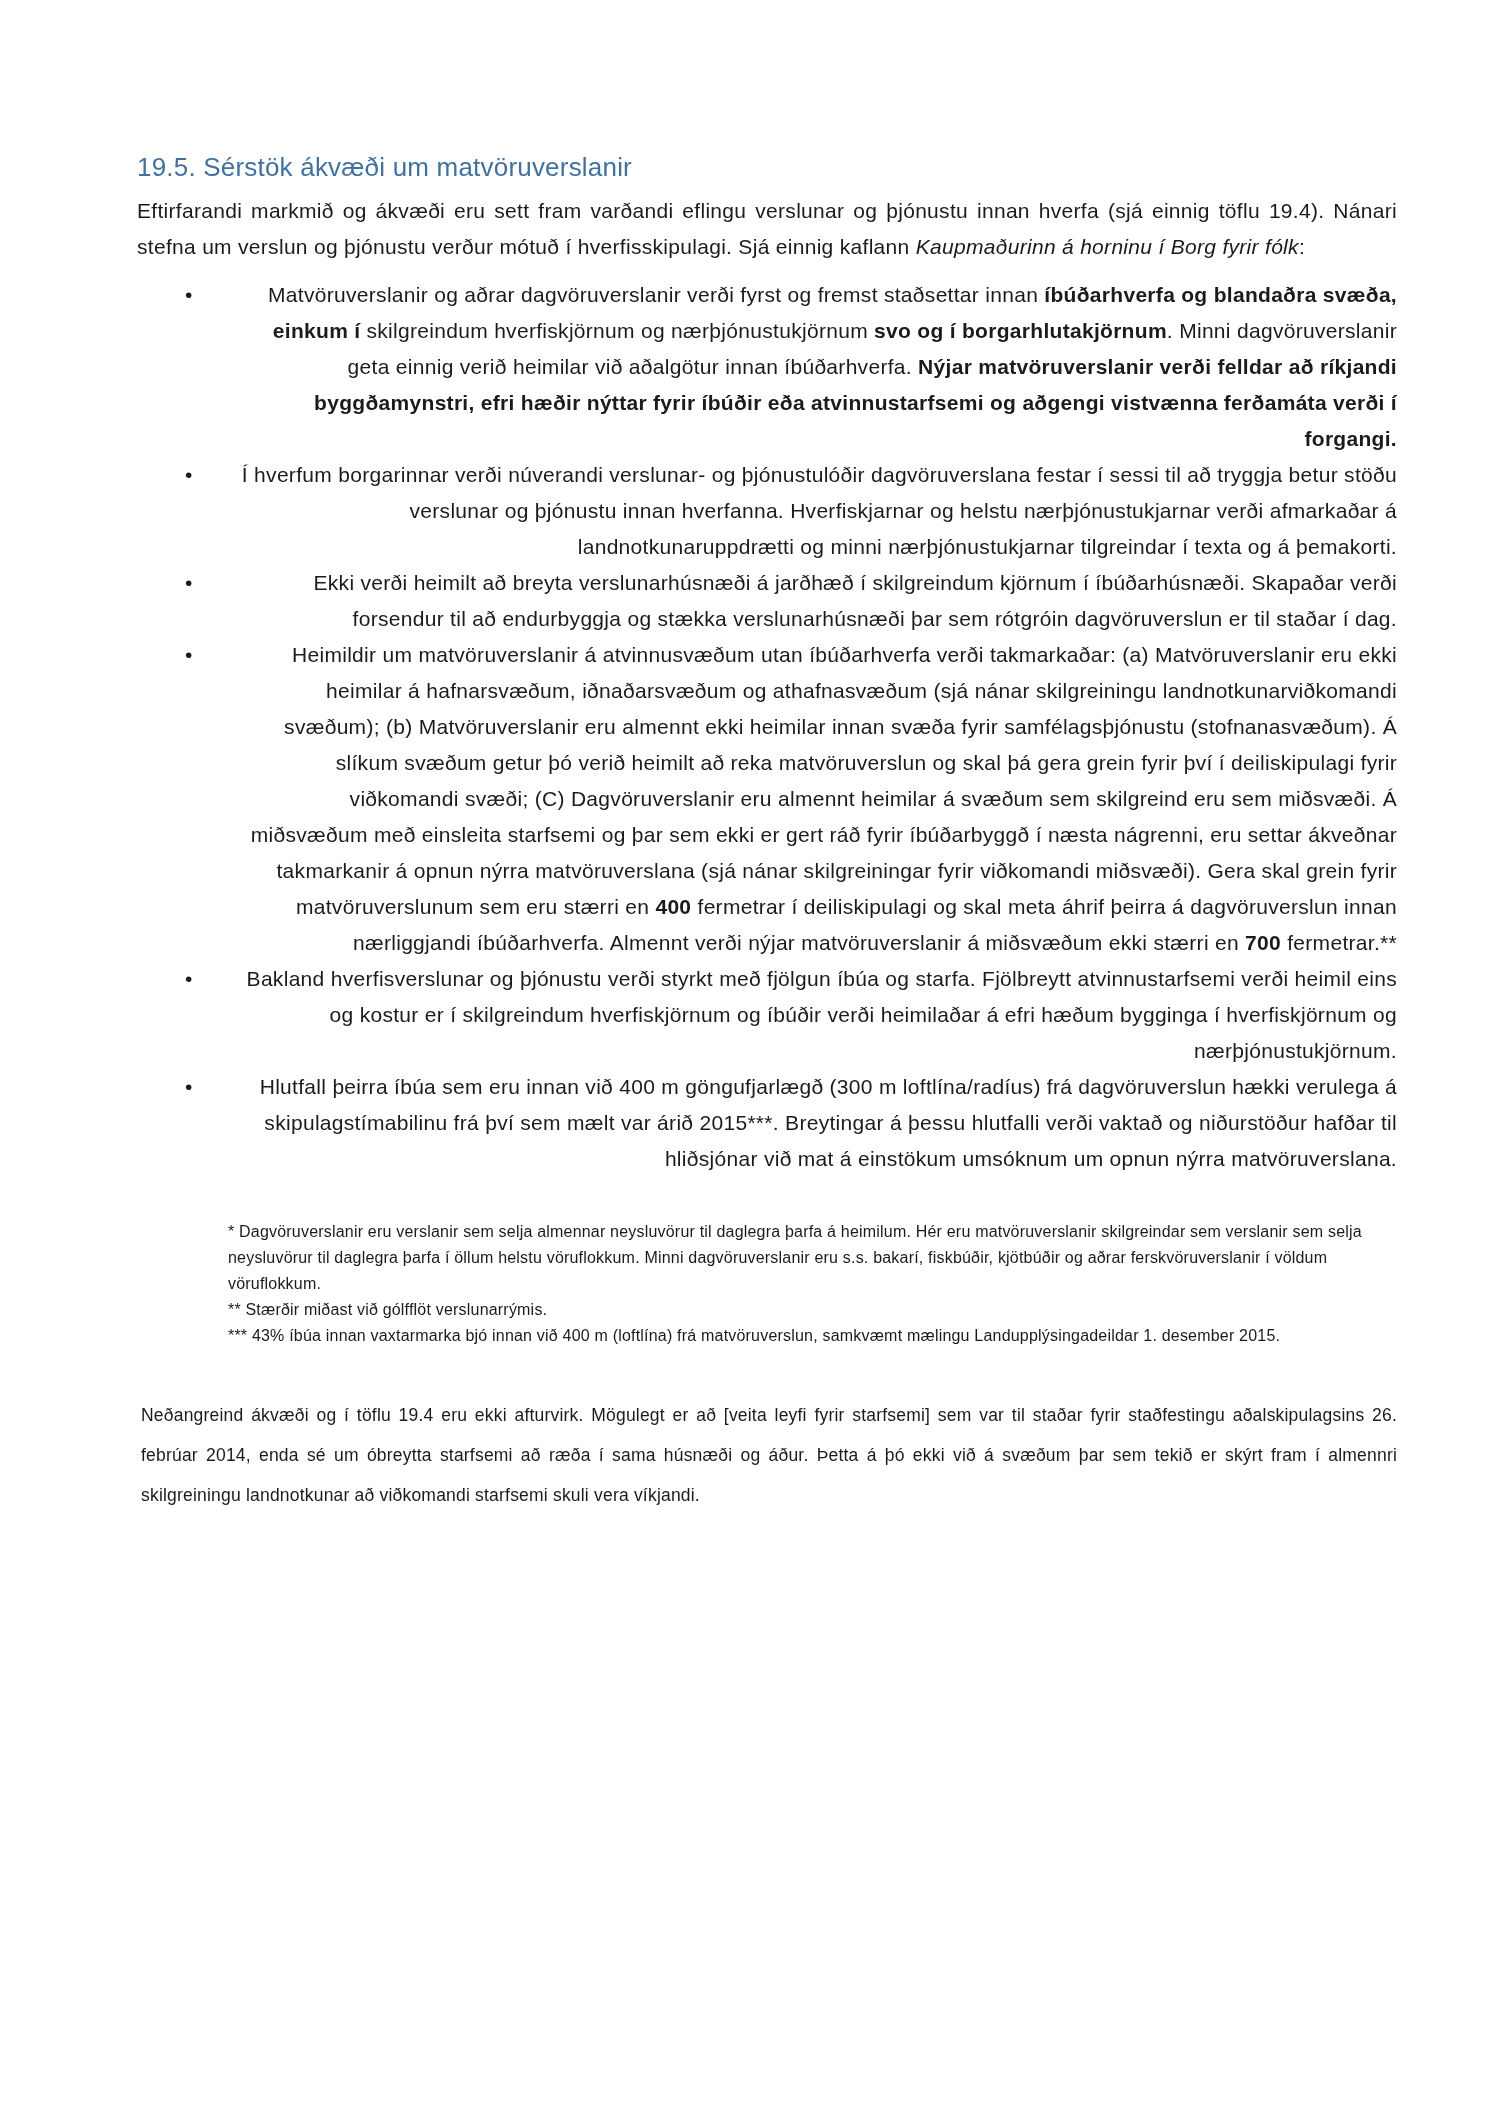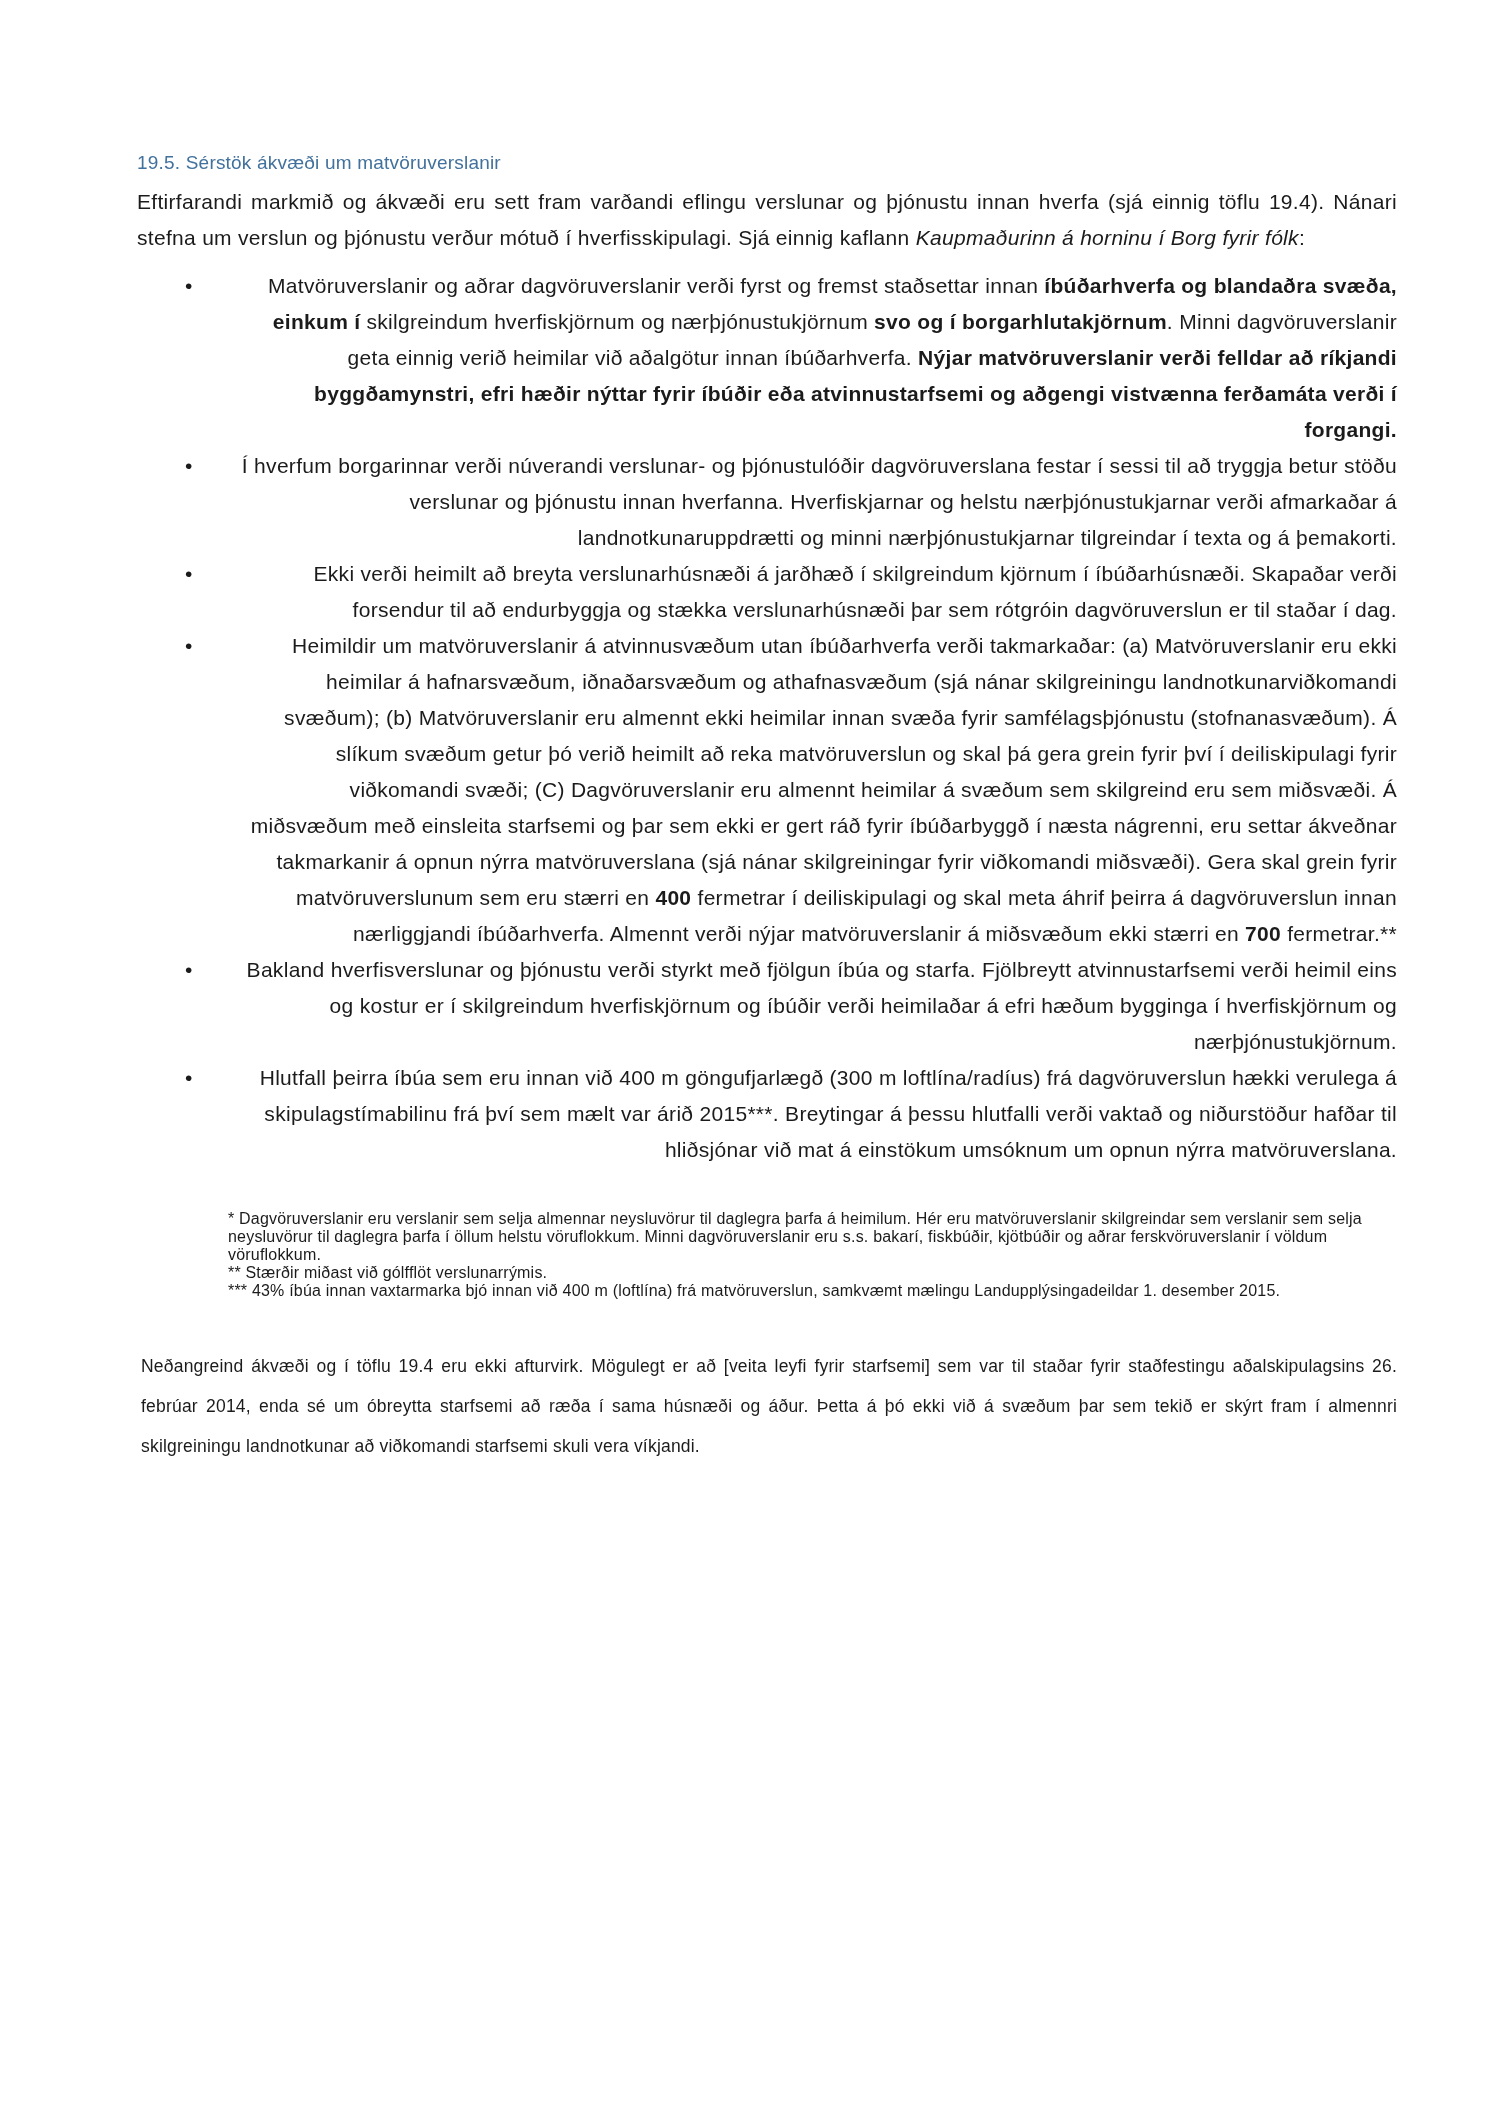--- a/index.html
+++ b/index.html
@@ -13,21 +13,21 @@
     overflow: hidden;
   }
   .content {
     position: absolute;
     left: 137px;
     top: 152px;
     width: 1260px;
   }
   h2.section-heading {
     margin: 0 0 10px 0;
-    font-size: 19px;
+    font-size: 26px;
     font-weight: 400;
     letter-spacing: 0.2px;
     color: var(--heading-color, #41719c);
   }
   .body-text {
     font-size: 21px;
     line-height: 36px;
     letter-spacing: 0.3px;
   }
   p.intro {
@@ -51,21 +51,21 @@
     left: 48px;
     top: 0;
     font-size: 21px;
     line-height: 36px;
   }
   .footnotes {
     margin-top: 42px;
     padding-left: 91px;
     width: 1134px;
     font-size: 16px;
-    line-height: 18px;
+    line-height: 26px;
     letter-spacing: 0.2px;
   }
   .footnotes p { margin: 0; }
   p.closing {
     margin: 46px 0 0 4px;
     font-size: 17.5px;
     line-height: 40px;
     letter-spacing: 0.2px;
     text-align: justify;
   }

